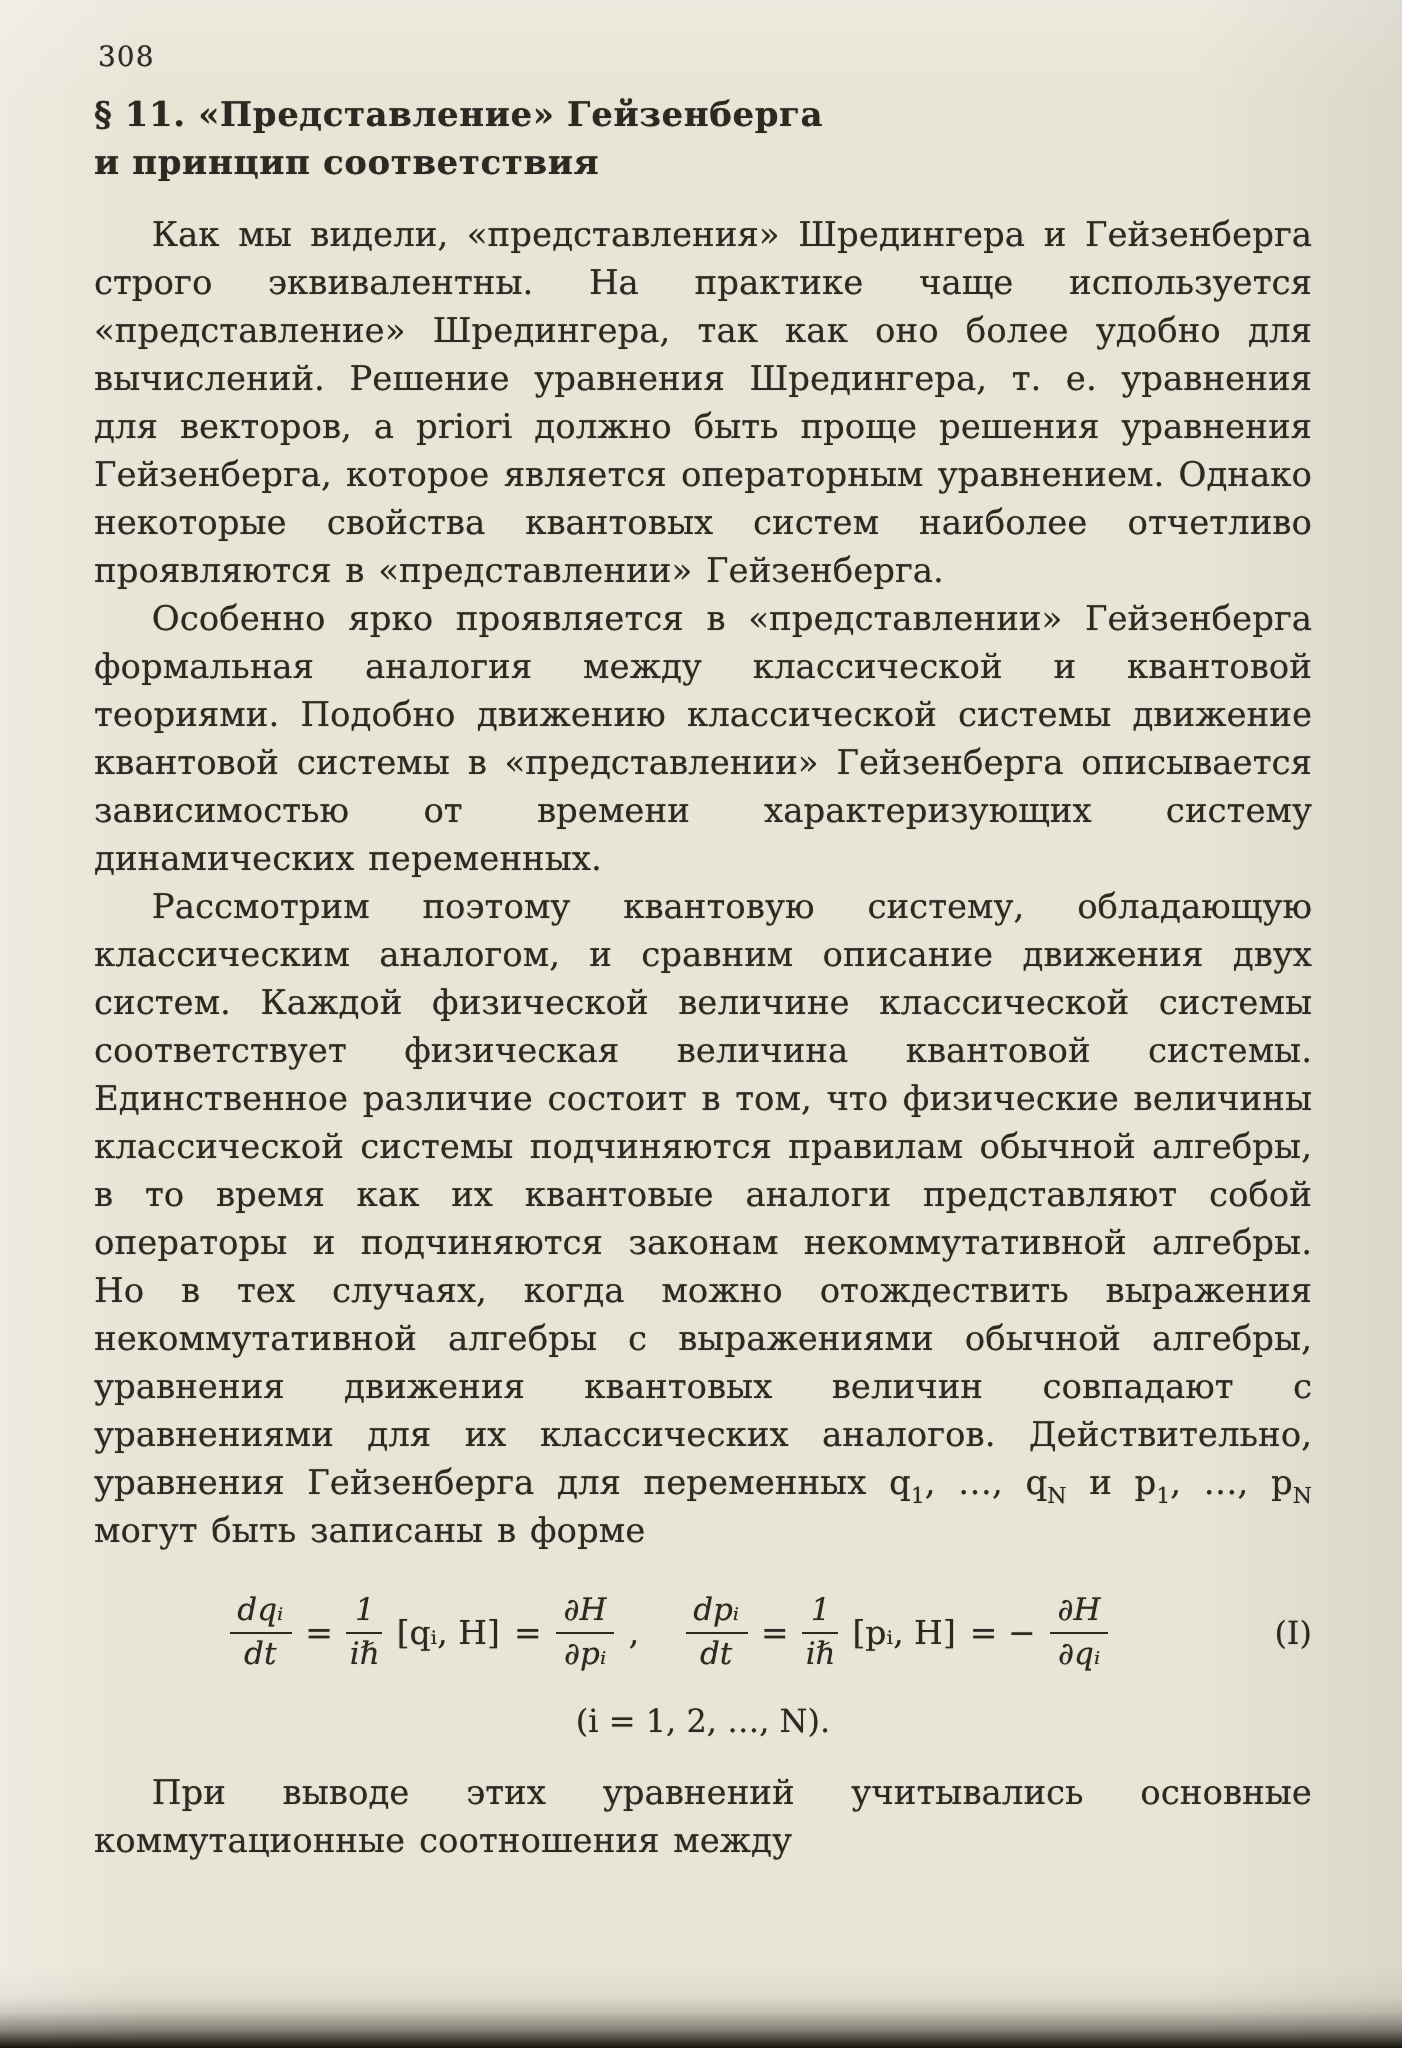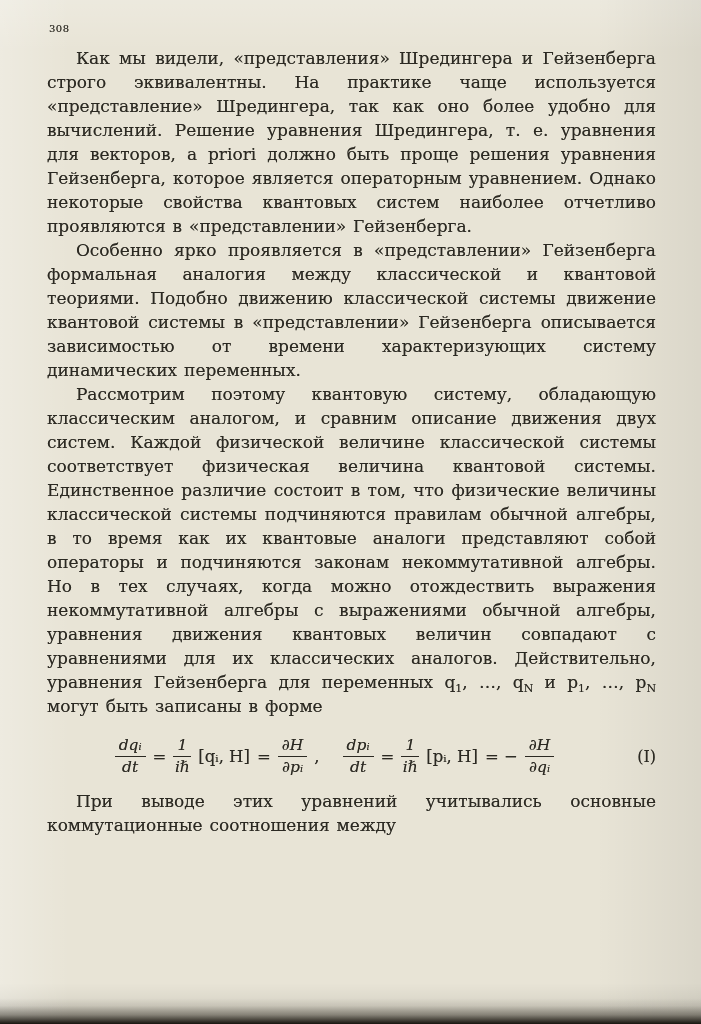--- a/index.html
+++ b/index.html
@@ -13,21 +13,21 @@
       linear-gradient(90deg, rgba(255,255,255,.25) 0%, rgba(255,255,255,0) 10%, rgba(0,0,0,0) 85%, rgba(0,0,0,.06) 100%),
       linear-gradient(180deg, rgba(255,255,255,.20) 0%, rgba(0,0,0,0) 5%, rgba(0,0,0,0) 96%, rgba(0,0,0,.12) 100%);
     color: var(--ink);
     font-family: "DejaVu Serif", "Liberation Serif", serif;
     font-size: 17px;
     line-height: 24px;
     padding: 20px 45px 0 47px;
     text-shadow: 0 0 .5px rgba(43,41,34,.55);
   }
   .header { position:relative; text-align:center; font-size:12.5px; letter-spacing:1px; margin-bottom:26px; line-height:18px; }
-  .pagenum { position:absolute; left:2px; top:0; font-size:10px; letter-spacing:.5px; }
+  .pagenum { position:absolute; left:2px; top:0; font-size:14px; letter-spacing:.5px; }
   .para { text-align:justify; text-indent:1.7em; word-spacing:1.5px; }
   .noindent { text-indent:0; }
   .section { font-size:17px; font-weight:bold; margin:16px 0 12px 0; line-height:24px; letter-spacing:.3px; }
   .section .line { display:block; }
   .it { }
   sub { font-size:11px; line-height:0; }
   .equation-block { margin:18px 0 12px 0; }
   .eq-row { position:relative; display:flex; align-items:center; justify-content:center; gap:7px; padding-right:34px; }
   .frac { display:inline-flex; flex-direction:column; align-items:center; font-size:15.5px; line-height:19px; font-style:italic; }
   .frac .num { padding:0 4px 1px 4px; border-bottom:1.3px solid currentColor; }
@@ -44,20 +44,24 @@
 </head>
 <body>
 
 <div class="page">
 
   <div class="header">
     <span class="pagenum">308</span>
   </div>
 
 
+  <h2 class="section">
+    <span class="line">§ 11. «Представление» Гейзенберга</span>
+    <span class="line">и принцип соответствия</span>
+  </h2>
 
   <p class="para"><span>Как мы видели, «представления» Шредингера и Гейзенберга строго эквивалентны. На практике чаще используется «представление» Шредингера, так как оно более удобно для вычислений. Решение уравнения Шредингера, т. е. уравнения для векторов, </span><span class="it">a priori</span><span> должно быть проще решения уравнения Гейзенберга, которое является операторным уравнением. Однако некоторые свойства квантовых систем наиболее отчетливо проявляются в «представлении» Гейзенберга.</span></p>
 
   <p class="para">Особенно ярко проявляется в «представлении» Гейзенберга формальная аналогия между классической и квантовой теориями. Подобно движению классической системы движение квантовой системы в «представлении» Гейзенберга описывается зависимостью от времени характеризующих систему динамических переменных.</p>
 
   <p class="para"><span>Рассмотрим поэтому квантовую систему, обладающую классическим аналогом, и сравним описание движения двух систем. Каждой физической величине классической системы соответствует физическая величина квантовой системы. Единственное различие состоит в том, что физические величины классической системы подчиняются правилам обычной алгебры, в то время как их квантовые аналоги представляют собой операторы и подчиняются законам некоммутативной алгебры. Но в тех случаях, когда можно отождествить выражения некоммутативной алгебры с выражениями обычной алгебры, уравнения движения квантовых величин совпадают с уравнениями для их классических аналогов. Действительно, уравнения Гейзенберга для переменных </span><span class="it">q</span><sub>1</sub><span>, …, </span><span class="it">q</span><sub class="it">N</sub><span> и </span><span class="it">p</span><sub>1</sub><span>, …, </span><span class="it">p</span><sub class="it">N</sub><span> могут быть записаны в форме</span></p>
 
   <div class="equation-block">
     <div class="eq-row">
       <span class="frac">
@@ -86,18 +90,19 @@
         <span class="den">iℏ</span>
       </span>
       <span class="op it">[pᵢ, H]</span>
       <span class="op">= −</span>
       <span class="frac">
         <span class="num">∂H</span>
         <span class="den">∂qᵢ</span>
       </span>
       <span class="eq-label">(I)</span>
     </div>
+    <div class="eq-sub"><span>(</span><span class="it">i</span><span> = 1, 2, …, </span><span class="it">N</span><span>).</span></div>
   </div>
 
   <p class="para"><span>При выводе этих уравнений учитывались основные коммутационные соотношения между </span></p>
 
   <div class="bottom-shadow"></div>
 </div>
 
 </body></html>

